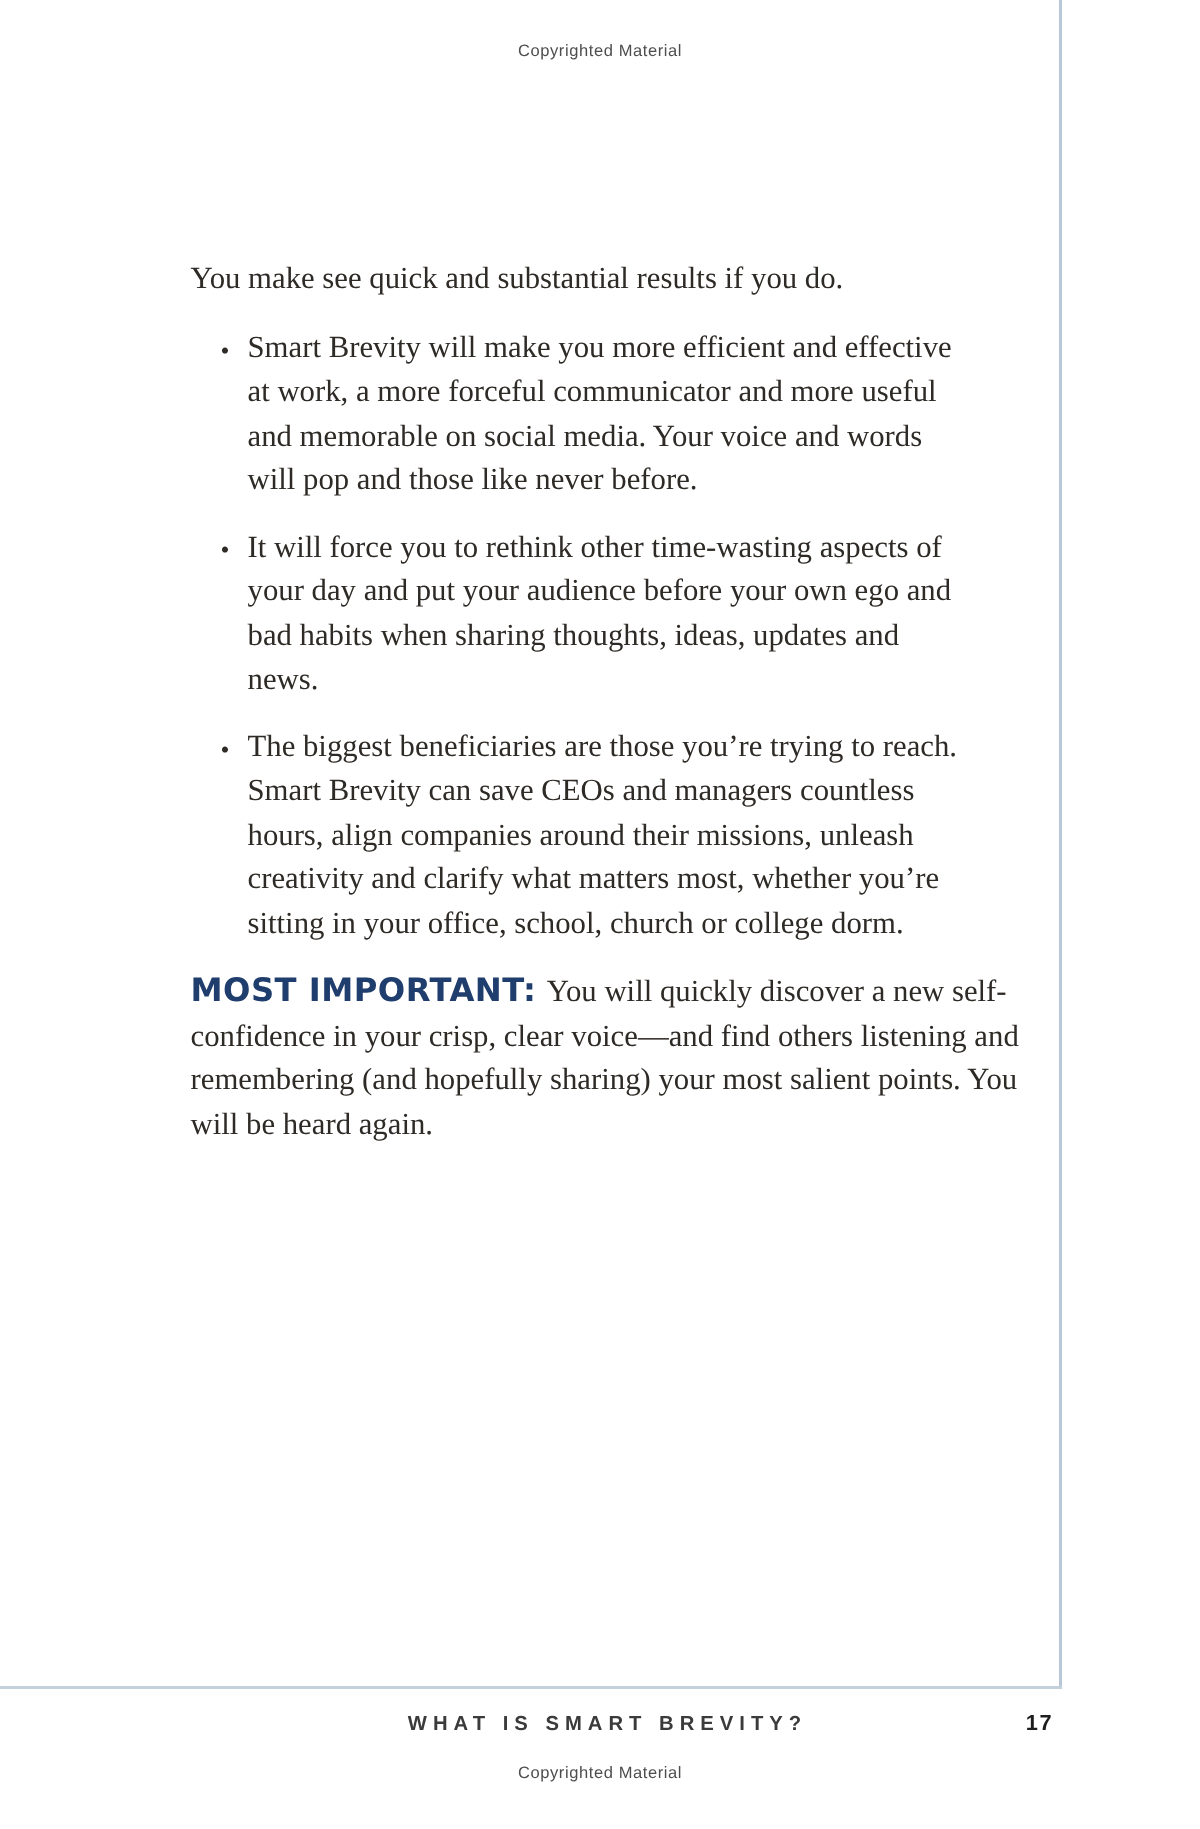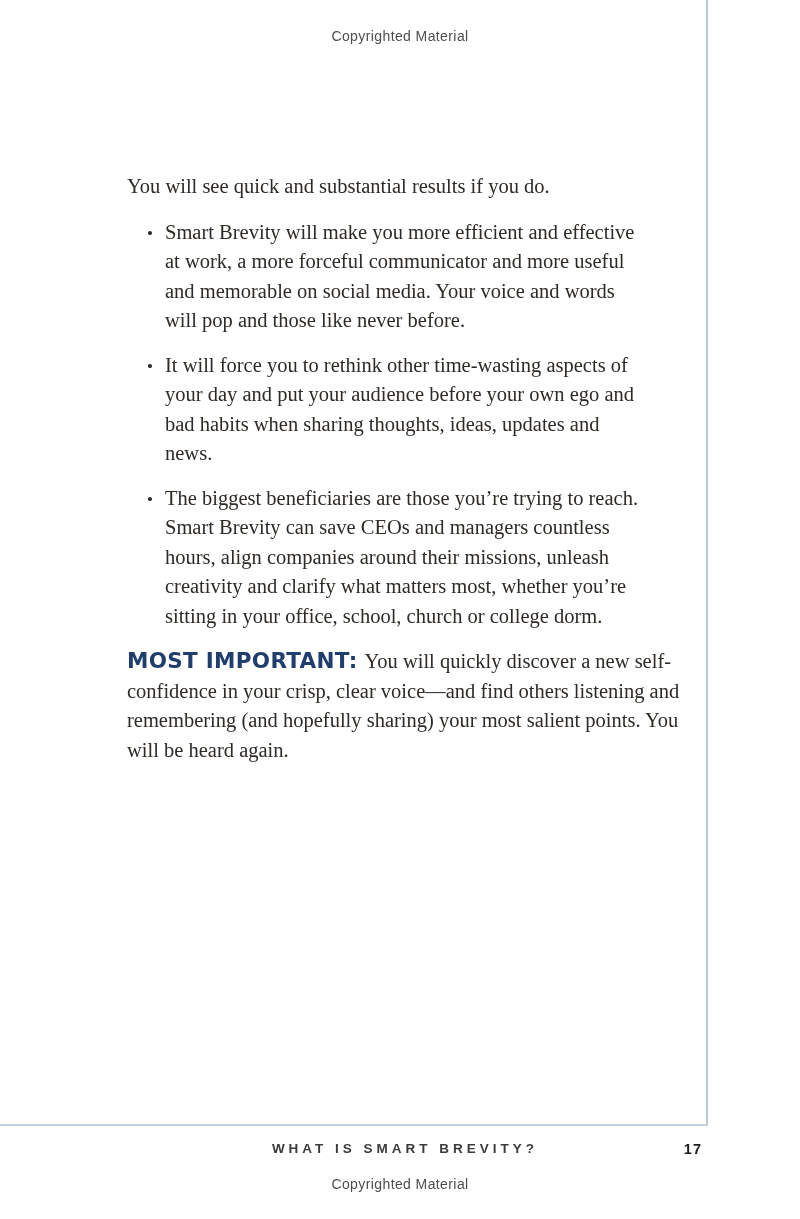--- a/index.html
+++ b/index.html
@@ -13,21 +13,21 @@
     background: #ffffff;
     overflow: hidden;
   }
 
   .notice {
     position: absolute;
     left: 0;
     width: 800px;
     text-align: center;
     font-family: "Liberation Sans", sans-serif;
-    font-size: 14px;
+    font-size: 11px;
     font-weight: 500;
     letter-spacing: 0.4px;
     color: #4d4d4d;
   }
   .notice.top { top: 28px; }
   .notice.bottom { top: 1176px; }
 
   .content {
     position: absolute;
     left: 127px;
@@ -113,21 +113,21 @@
 </style>
 </head>
 <body>
 
 <div class="page">
 
   <div class="notice top">Copyrighted Material</div>
 
   <div class="content">
 
-    <p class="intro">You will see quick and substantial results if you do.</p>
+    <p class="intro">You make see quick and substantial results if you do.</p>
 
     <ul class="bullets">
       <li>
         <span class="bullet-dot">•</span>
         <span>Smart Brevity will make you more efficient and effective at work, a more forceful communicator and more useful and memorable on social media. Your voice and words will pop and those like never before.</span>
       </li>
       <li>
         <span class="bullet-dot">•</span>
         <span>It will force you to rethink other time-wasting aspects of your day and put your audience before your own ego and bad habits when sharing thoughts, ideas, updates and news.</span>
       </li>

